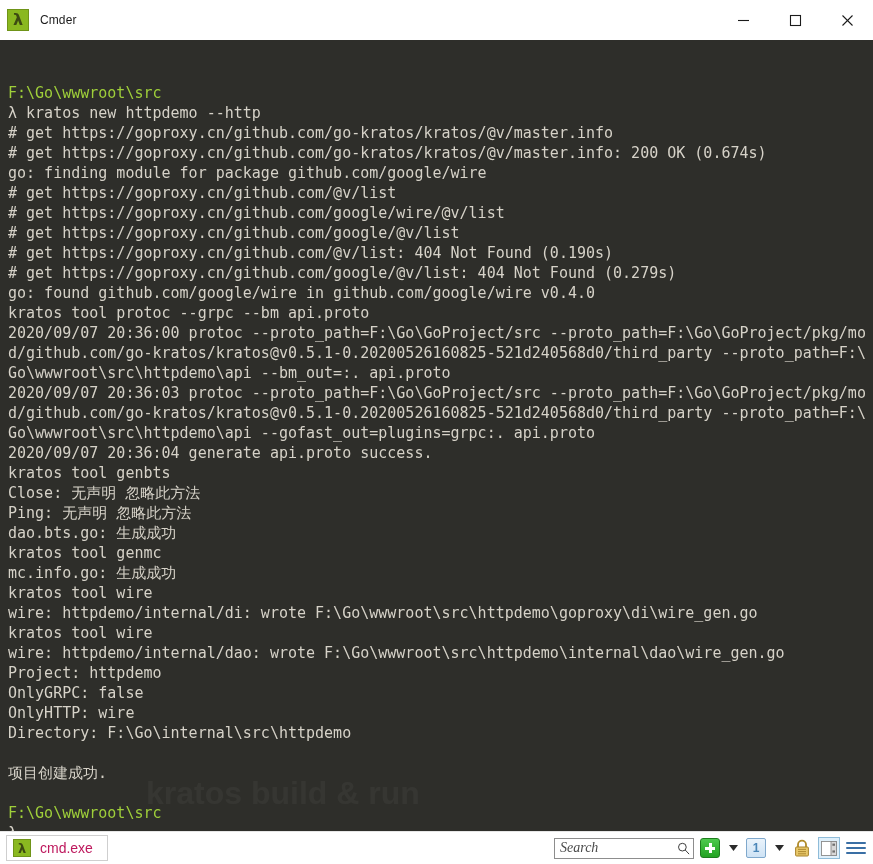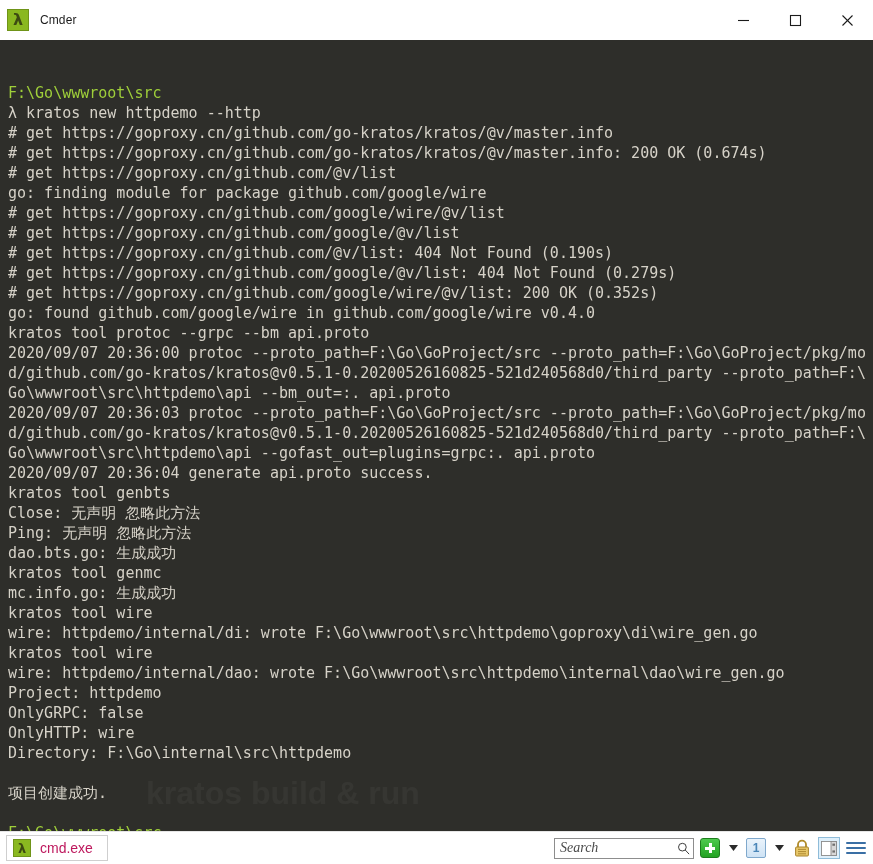--- a/index.html
+++ b/index.html
@@ -288,27 +288,26 @@
 
   <div id="terminal">
     <div id="watermark-layer">
         <div class="wm-text" style="left: 146px; top: 735px; font-size: 32px;">kratos build &amp; run</div>
       </div>
     <div id="terminal-inner">
         <div class="tline path">F:\Go\wwwroot\src</div>
         <div class="tline">λ kratos new httpdemo --http</div>
         <div class="tline"># get https://goproxy.cn/github.com/go-kratos/kratos/@v/master.info</div>
         <div class="tline"># get https://goproxy.cn/github.com/go-kratos/kratos/@v/master.info: 200 OK (0.674s)</div>
+        <div class="tline">go: finding module for package github.com/google/wire</div>
         <div class="tline"># get https://goproxy.cn/github.com/@v/list</div>
-        <div class="tline">go: finding module for package github.com/google/wire</div>
         <div class="tline"># get https://goproxy.cn/github.com/google/wire/@v/list</div>
         <div class="tline"># get https://goproxy.cn/github.com/google/@v/list</div>
         <div class="tline"># get https://goproxy.cn/github.com/@v/list: 404 Not Found (0.190s)</div>
         <div class="tline"># get https://goproxy.cn/github.com/google/@v/list: 404 Not Found (0.279s)</div>
-        <div class="tline"># get https://goproxy.cn/github.com/google/wire/@v/list: 200 OK (0.352s)</div>
         <div class="tline">go: found github.com/google/wire in github.com/google/wire v0.4.0</div>
         <div class="tline">kratos tool protoc --grpc --bm api.proto</div>
         <div class="tline">2020/09/07 20:36:00 protoc --proto_path=F:\Go\GoProject/src --proto_path=F:\Go\GoProject/pkg/mo</div>
         <div class="tline">d/github.com/go-kratos/kratos@v0.5.1-0.20200526160825-521d240568d0/third_party --proto_path=F:\</div>
         <div class="tline">Go\wwwroot\src\httpdemo\api --bm_out=:. api.proto</div>
         <div class="tline">2020/09/07 20:36:03 protoc --proto_path=F:\Go\GoProject/src --proto_path=F:\Go\GoProject/pkg/mo</div>
         <div class="tline">d/github.com/go-kratos/kratos@v0.5.1-0.20200526160825-521d240568d0/third_party --proto_path=F:\</div>
         <div class="tline">Go\wwwroot\src\httpdemo\api --gofast_out=plugins=grpc:. api.proto</div>
         <div class="tline">2020/09/07 20:36:04 generate api.proto success.</div>
         <div class="tline">kratos tool genbts</div>

